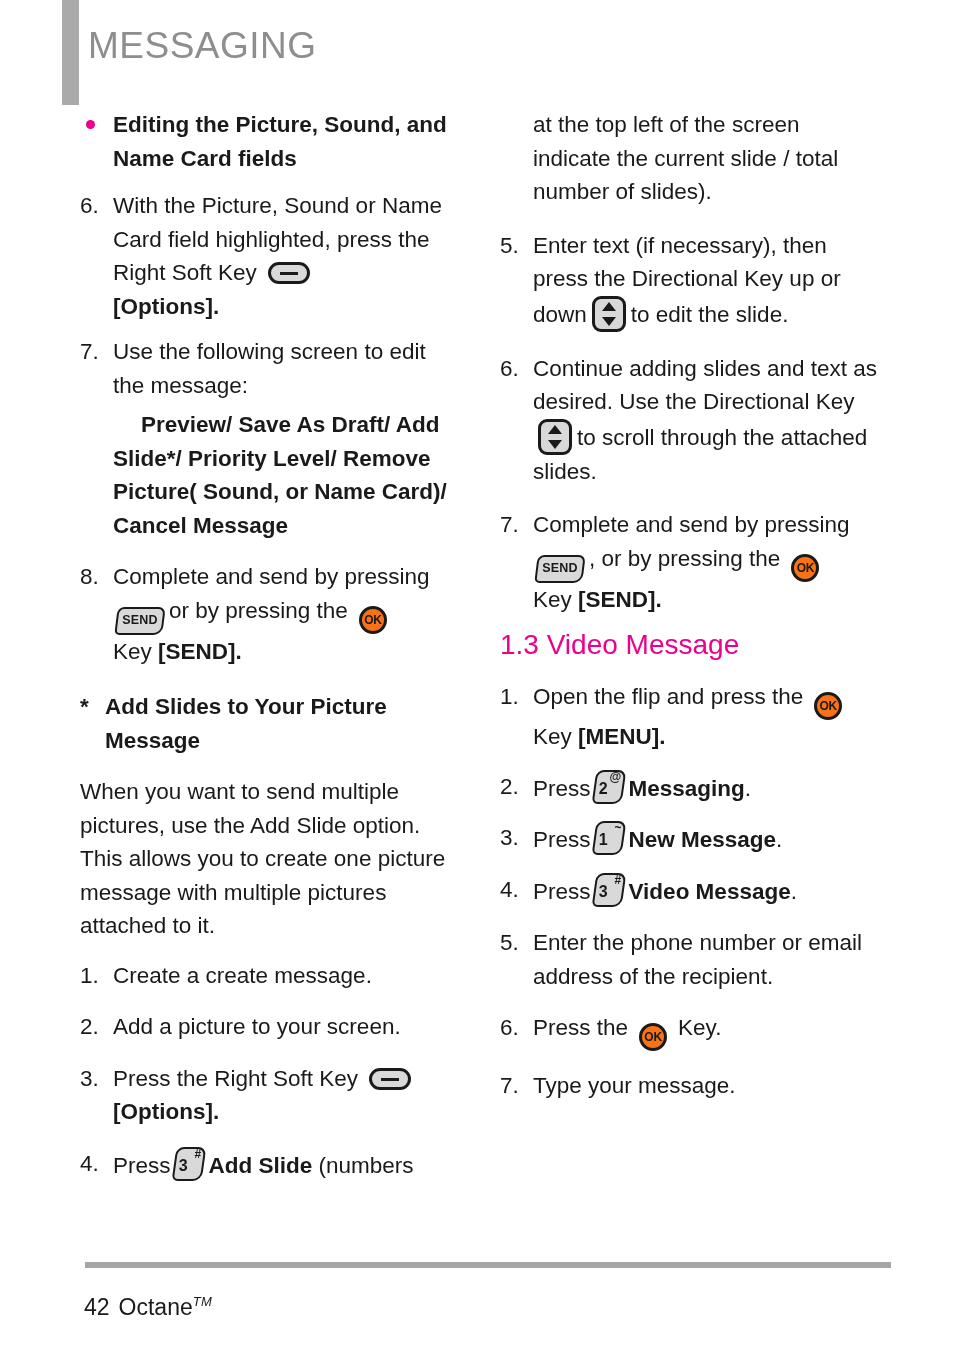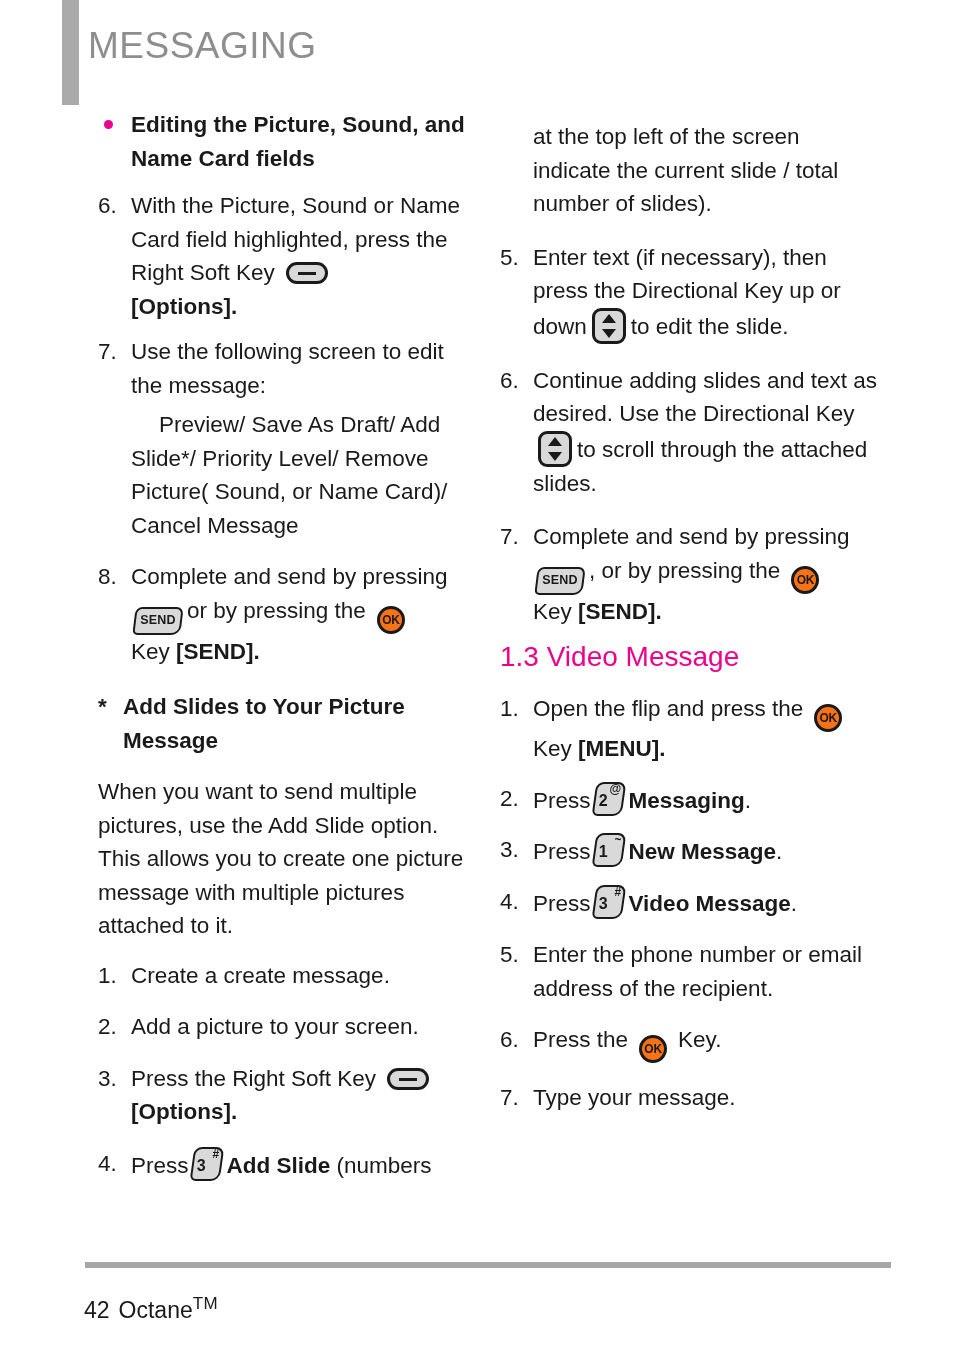--- a/index.html
+++ b/index.html
@@ -48,32 +48,31 @@
     left: 0;
     top: 108px;
     width: 954px;
     height: 1140px;
   }
   .col {
     position: absolute;
     top: 0;
     width: 378px;
   }
-  .col-left  { left: 98px;  }
+  .col-left  { left: 80px;  }
   .col-right { left: 500px; }
 
   
   .blk { margin-bottom: 14px; }
 
   .para {
     font-size: 22.5px;
     line-height: 33.5px;
     color: #1a1a1a;
     text-align: left;
-    margin-top: 12px;
   }
 
   
   .bullet-head {
     position: relative;
     padding-left: 33px;
     font-weight: bold;
     font-size: 22.5px;
     line-height: 33.5px;
   }
@@ -119,21 +118,21 @@
 
   .sub-head {
     font-weight: bold;
     font-size: 22.5px;
     line-height: 33.5px;
   }
 
   .indent-block {
     padding-left: 33px;
     text-indent: 28px;
-    font-weight: normal;
+    font-weight: bold;
     font-size: 22.5px;
     line-height: 33.5px;
   }
 
   .section-title {
     color: #ec008c;
     font-size: 28px;
     line-height: 34px;
     font-weight: 400;
     margin-top: 6px;
@@ -280,23 +279,24 @@
   }
   .footer-text {
     position: absolute;
     left: 84px;
     top: 32px;
     font-size: 23px;
     color: #1a1a1a;
     white-space: nowrap;
   }
   .footer-text .tm {
-    font-size: 17px;
+    font-size: 13px;
     vertical-align: 9px;
     letter-spacing: 0.3px;
+    font-style: italic;
   }
   .sp { display: inline-block; width: 9px; }
 </style>
 </head>
 <body>
 
 <div id="page-header">
   <div class="header-bar"></div>
   <div class="header-title">MESSAGING</div>
 </div>

